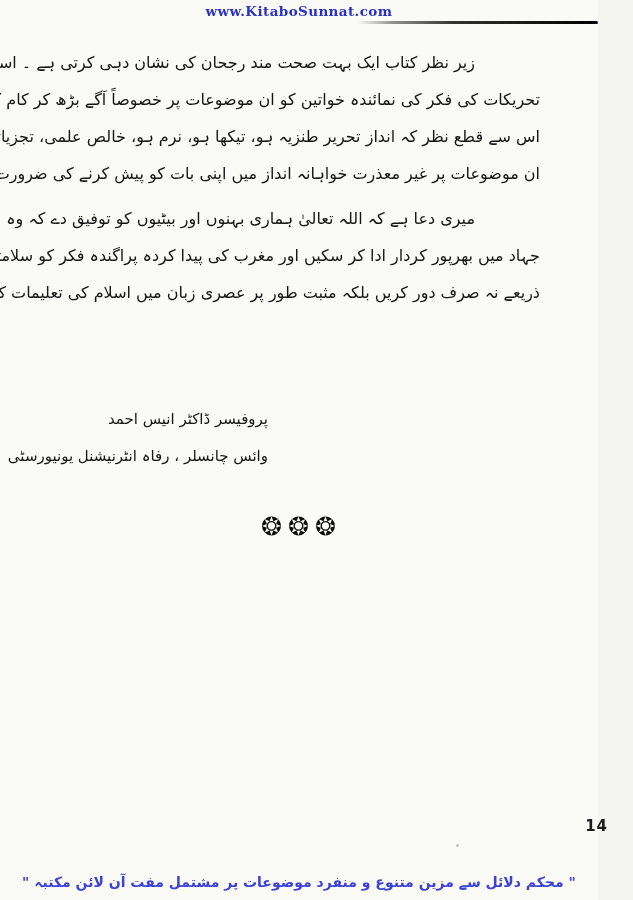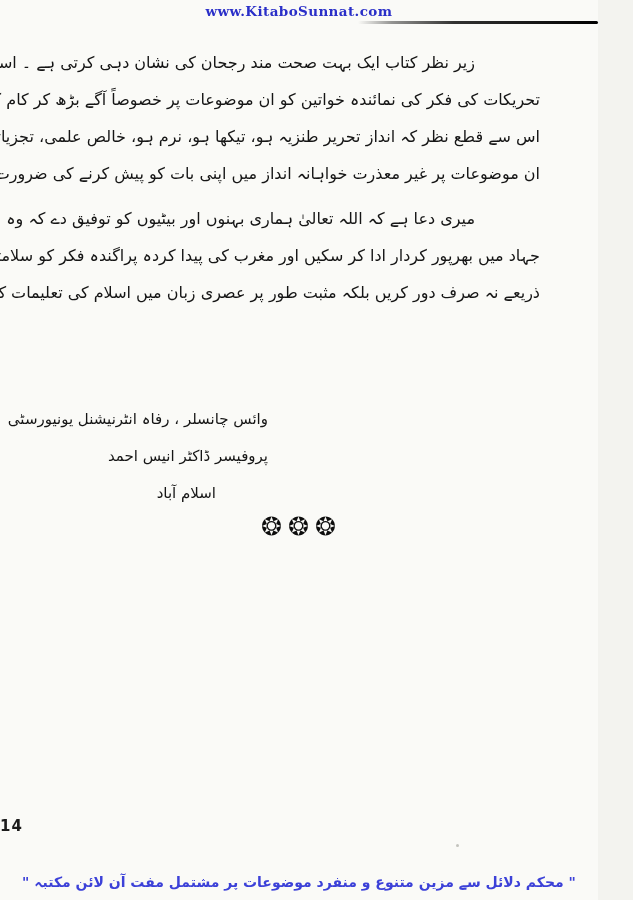--- a/index.html
+++ b/index.html
@@ -66,21 +66,21 @@
   .ornaments {
     position: absolute; top: 512px; left: 261px;
     font-size: 25px;
     letter-spacing: 6px;
     color: #0d0d0d;
   }
 
   
   .pagenum {
     position: absolute; top: 817px; left: 0; width: 608px;
-    text-align: left;
+    text-align: right;
     font-weight: bold;
     font-size: 15px;
     color: #1c1c1c;
     letter-spacing: 1px;
   }
 
   
   .footer {
     position: absolute; top: 874px; left: 0; right: 0;
     direction: rtl;
@@ -109,23 +109,22 @@
     <div class="tline indent-a">زیر نظر کتاب ایک بہت صحت مند رجحان کی نشان دہی کرتی ہے ۔ اسلامی</div>
     <div class="tline">تحریکات کی فکر کی نمائندہ خواتین کو ان موضوعات پر خصوصاً آگے بڑھ کر کام کرنا چاہیے</div>
     <div class="tline">اس سے قطع نظر کہ انداز تحریر طنزیہ ہو، تیکھا ہو، نرم ہو، خالص علمی، تجزیاتی ہو یا تاریخی ۔</div>
     <div class="tline">ان موضوعات پر غیر معذرت خواہانہ انداز میں اپنی بات کو پیش کرنے کی ضرورت ہے ۔</div>
     <div class="tline indent-a para-gap">میری دعا ہے کہ اللہ تعالیٰ ہماری بہنوں اور بیٹیوں کو توفیق دے کہ وہ اس قلمی</div>
     <div class="tline">جہاد میں بھرپور کردار ادا کر سکیں اور مغرب کی پیدا کردہ پراگندہ فکر کو سلامتی فکر کے</div>
     <div class="tline">ذریعے نہ صرف دور کریں بلکہ مثبت طور پر عصری زبان میں اسلام کی تعلیمات کو خواتین</div>
   </div>
 
   <div class="signature">
+    <div class="sig-line">پروفیسر ڈاکٹر انیس احمد</div>
     <div class="sig-line">وائس چانسلر ، رفاہ انٹرنیشنل یونیورسٹی</div>
-    <div class="sig-line">پروفیسر ڈاکٹر انیس احمد</div>
-    <div class="sig-line sig-city">اسلام آباد</div>
   </div>
 
   <div class="ornaments">❂❂❂</div>
 
   <div class="pagenum">14</div>
 
   <div class="footer">" محکم دلائل سے مزین متنوع و منفرد موضوعات پر مشتمل مفت آن لائن مکتبہ "</div>
 
   <div class="speck"></div>
 

